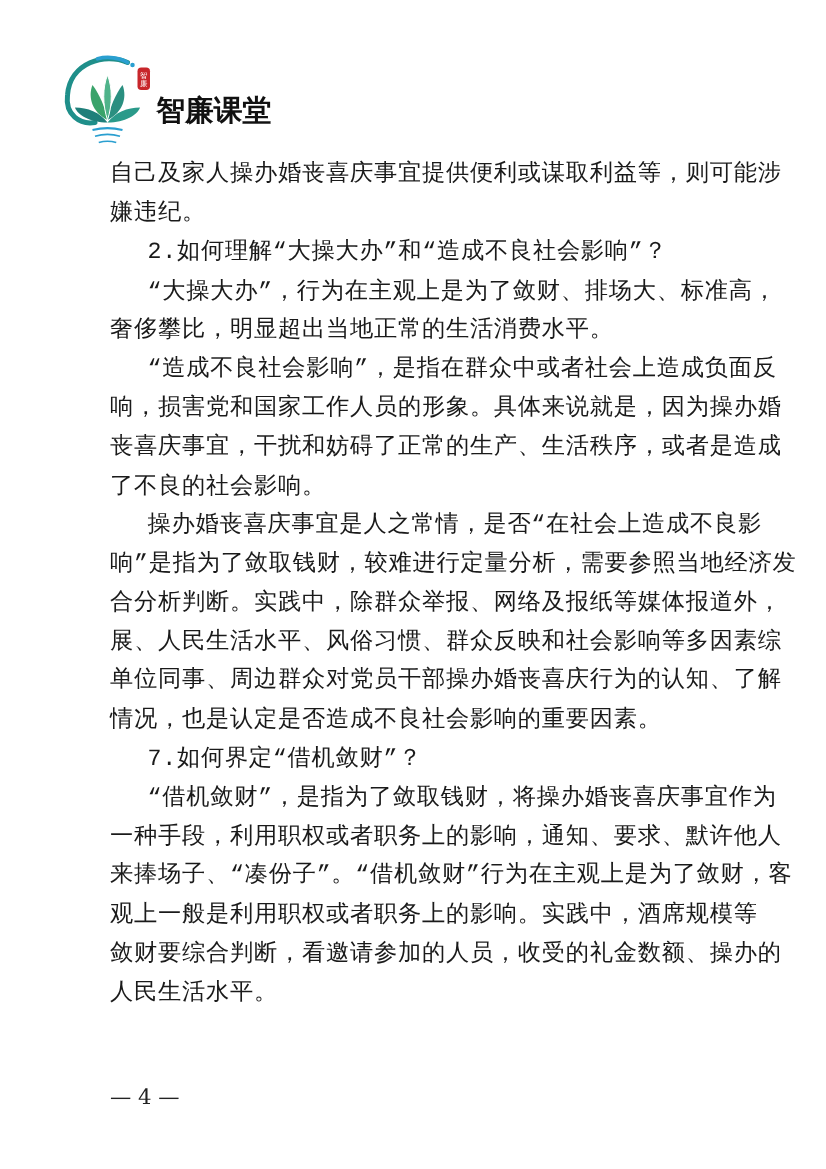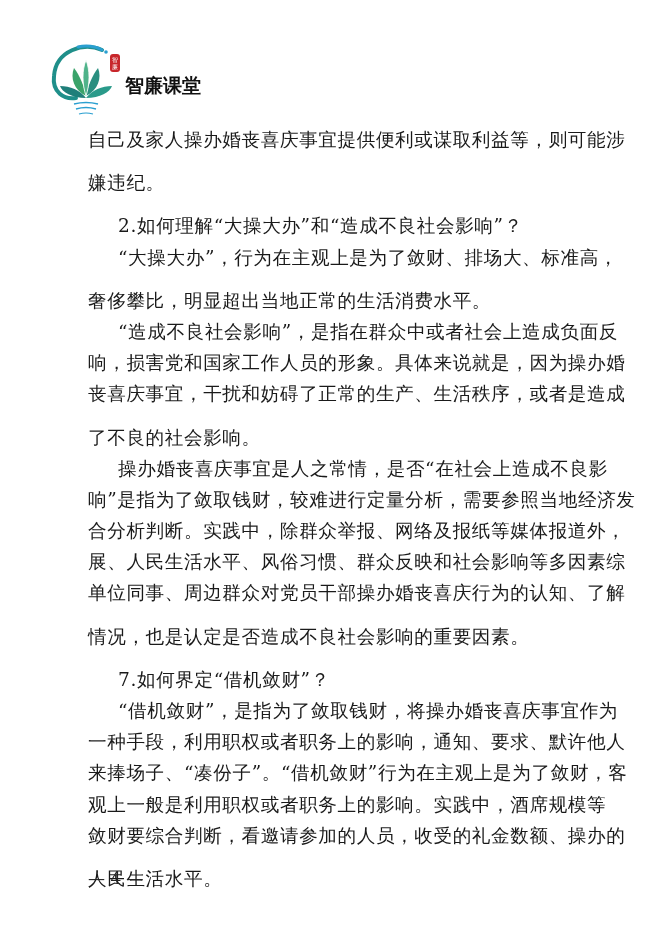--- a/index.html
+++ b/index.html
@@ -1,24 +1,24 @@
 <!DOCTYPE html>
 <html><head>
 <meta charset="utf-8">
 <style>
   html, body { margin: 0; padding: 0; background: #ffffff; }
   body { width: 661px; height: 935px; position: relative; overflow: hidden;
          font-family: "DejaVu Serif", "Liberation Serif", serif; color: #1a1a1a; }
   .logo { position: absolute; left: 46px; top: 40px; width: 84px; height: 80px; }
-  .logo-title { position: absolute; left: 125px; top: 73px; font-size: 19px; font-weight: bold;
+  .logo-title { position: absolute; left: 125px; top: 73px; font-size: 23px; font-weight: bold;
                 font-family: "DejaVu Sans", "Liberation Sans", sans-serif; color: #111; letter-spacing: 0px; }
   .content { position: absolute; left: 88px; top: 124px; width: 486px; }
   .line { height: 31.2px; line-height: 31.2px; font-size: 18.6px; white-space: nowrap;
-          text-align: justify; text-align-last: justify; letter-spacing: 0.6px; }
-  .line.last { text-align-last: left; margin-top: 12px; }
+          text-align: justify; text-align-last: justify; letter-spacing: 0.6px; font-family: Liberation Mono, monospace; }
+  .line.last { text-align-last: left; }
   .line.indent { padding-left: 30px; }
   .page-num { position: absolute; left: 88px; top: 868px; font-size: 17px; color: #222;
               font-family: "DejaVu Serif", "Liberation Serif", serif; }
 </style>
 </head>
 <body>
 
 <div class="logo">
   <svg width="84" height="80" viewBox="0 0 84 80">
 

